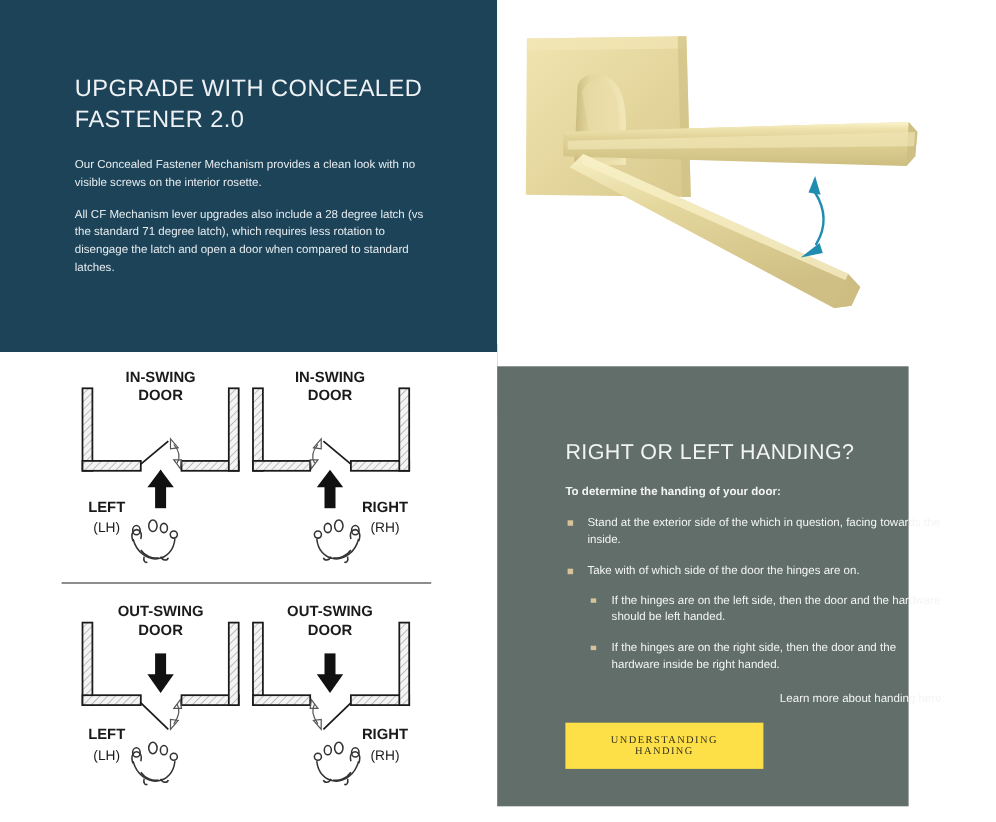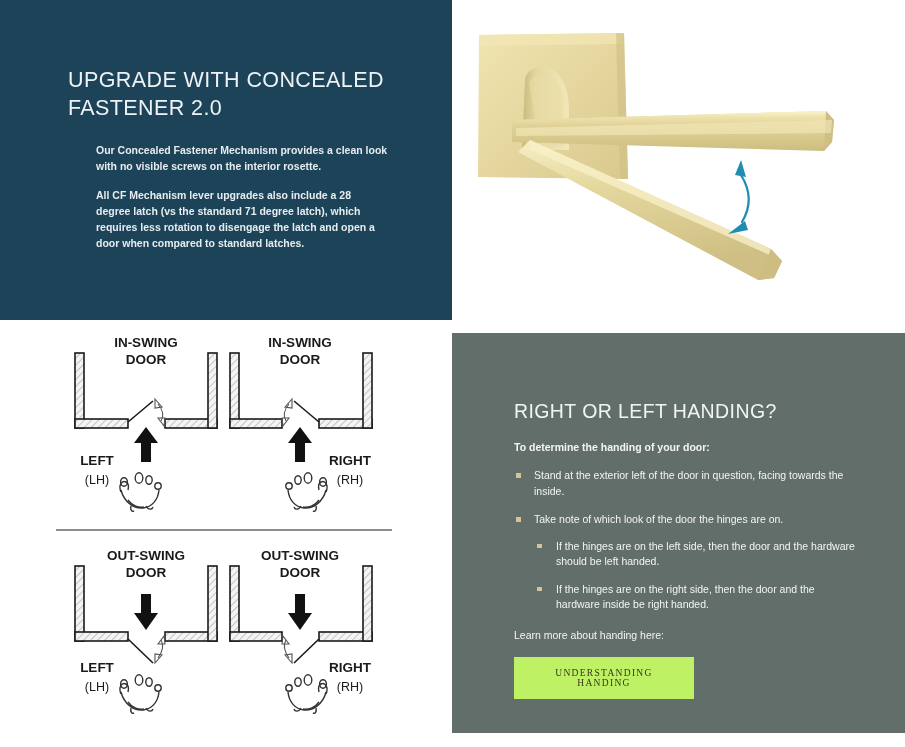--- a/index.html
+++ b/index.html
@@ -17,41 +17,41 @@
     background: #1d4359;
   }
   .promo-inner { position: absolute; left: 68px; top: 66px; width: 320px; }
   .promo-title {
     font-size: 21.5px; line-height: 28px; letter-spacing: .4px;
     font-weight: 300; color: #eef2f4; text-transform: uppercase;
   }
   .promo-body { margin-top: 20px; }
   .promo-body p {
     font-size: 10.5px; line-height: 16px; color: #e6ecef;
-    margin-bottom: 13px; font-weight: 700; margin-left: 28px;
+    margin-bottom: 13px; font-weight: 400;
   }
   .promo-body p:last-child { margin-bottom: 0; }
 
   
   .lever-panel {
     position: absolute; left: 452px; top: 0; width: 453px; height: 313px;
     background: #ffffff;
   }
   .lever-svg { position: absolute; left: 0; top: 0; }
 
   
   .diagram-panel {
     position: absolute; left: 0; top: 320px; width: 452px; height: 427px;
     background: #ffffff;
   }
   .diagram-svg { position:absolute; left:0; top:0; }
 
   
   .handing-panel {
-    position: absolute; left: 452px; top: 333px; width: 453px; height: 400px;
+    position: absolute; left: 452px; top: 333px; width: 374px; height: 400px;
     background: #626e69;
   }
   .handing-inner { position: absolute; left: 62px; top: 65px; width: 345px; }
   .handing-title {
     font-size: 19.5px; font-weight: 300; color: #f2f4f3;
     text-transform: uppercase; letter-spacing: .4px; line-height: 26px;
   }
   .handing-lead {
     margin-top: 16px; font-size: 10.5px; line-height: 15px;
     color: #f3f5f4; font-weight: 700;
@@ -64,24 +64,24 @@
     width: 5px; height: 5px; background: #d8c298;
   }
   .li-text { font-size: 10.5px; line-height: 15.5px; color: #f3f5f4; display:block; }
   ul.handing-sublist { list-style: none; margin-top: 11px; }
   ul.handing-sublist > li { position: relative; padding-left: 22px; margin-bottom: 12px; }
   ul.handing-sublist > li:last-child { margin-bottom: 0; }
   .bullet-sq-sub {
     position: absolute; left: 3px; top: 5px;
     width: 4.5px; height: 4.5px; background: #d8c298;
   }
-  .learn-more { margin-top: 15px; font-size: 10.5px; line-height: 15px; color: #f3f5f4; }
+  .learn-more { margin-top: 15px; font-size: 10.5px; line-height: 15px; color: #f3f5f4; text-align: right; }
   .cta-button {
     display: inline-block; margin-top: 14px;
-    background: #bef264; color: #39331f;
+    background: #fde047; color: #39331f;
     padding: 11px 22px; border: none;
     font-size: 9.5px; letter-spacing: 1.3px;
     font-family: "Liberation Serif", serif;
     text-transform: uppercase; cursor: pointer;
     width: 180px; text-align: center;
   }
 </style>
 </head>
 <body>
 
@@ -307,25 +307,25 @@
   </section>
 
   <section class="handing-panel">
     <div class="handing-inner">
       <h2 class="handing-title">RIGHT OR LEFT HANDING?</h2>
       <p class="handing-lead">To determine the handing of your door:</p>
 
       <ul class="handing-list">
         <li>
           <span class="bullet-sq"></span>
-          <span class="li-text">Stand at the exterior left of the door in question, facing towards the inside.</span>
+          <span class="li-text">Stand at the exterior side of the which in question, facing towards the inside.</span>
         </li>
         <li>
           <span class="bullet-sq"></span>
-          <span class="li-text">Take note of which look of the door the hinges are on.</span>
+          <span class="li-text">Take with of which side of the door the hinges are on.</span>
           <ul class="handing-sublist">
             <li>
               <span class="bullet-sq-sub"></span>
               <span class="li-text">If the hinges are on the left side, then the door and the hardware should be left handed.</span>
             </li>
             <li>
               <span class="bullet-sq-sub"></span>
               <span class="li-text">If the hinges are on the right side, then the door and the hardware inside be right handed.</span>
             </li>
           </ul>

